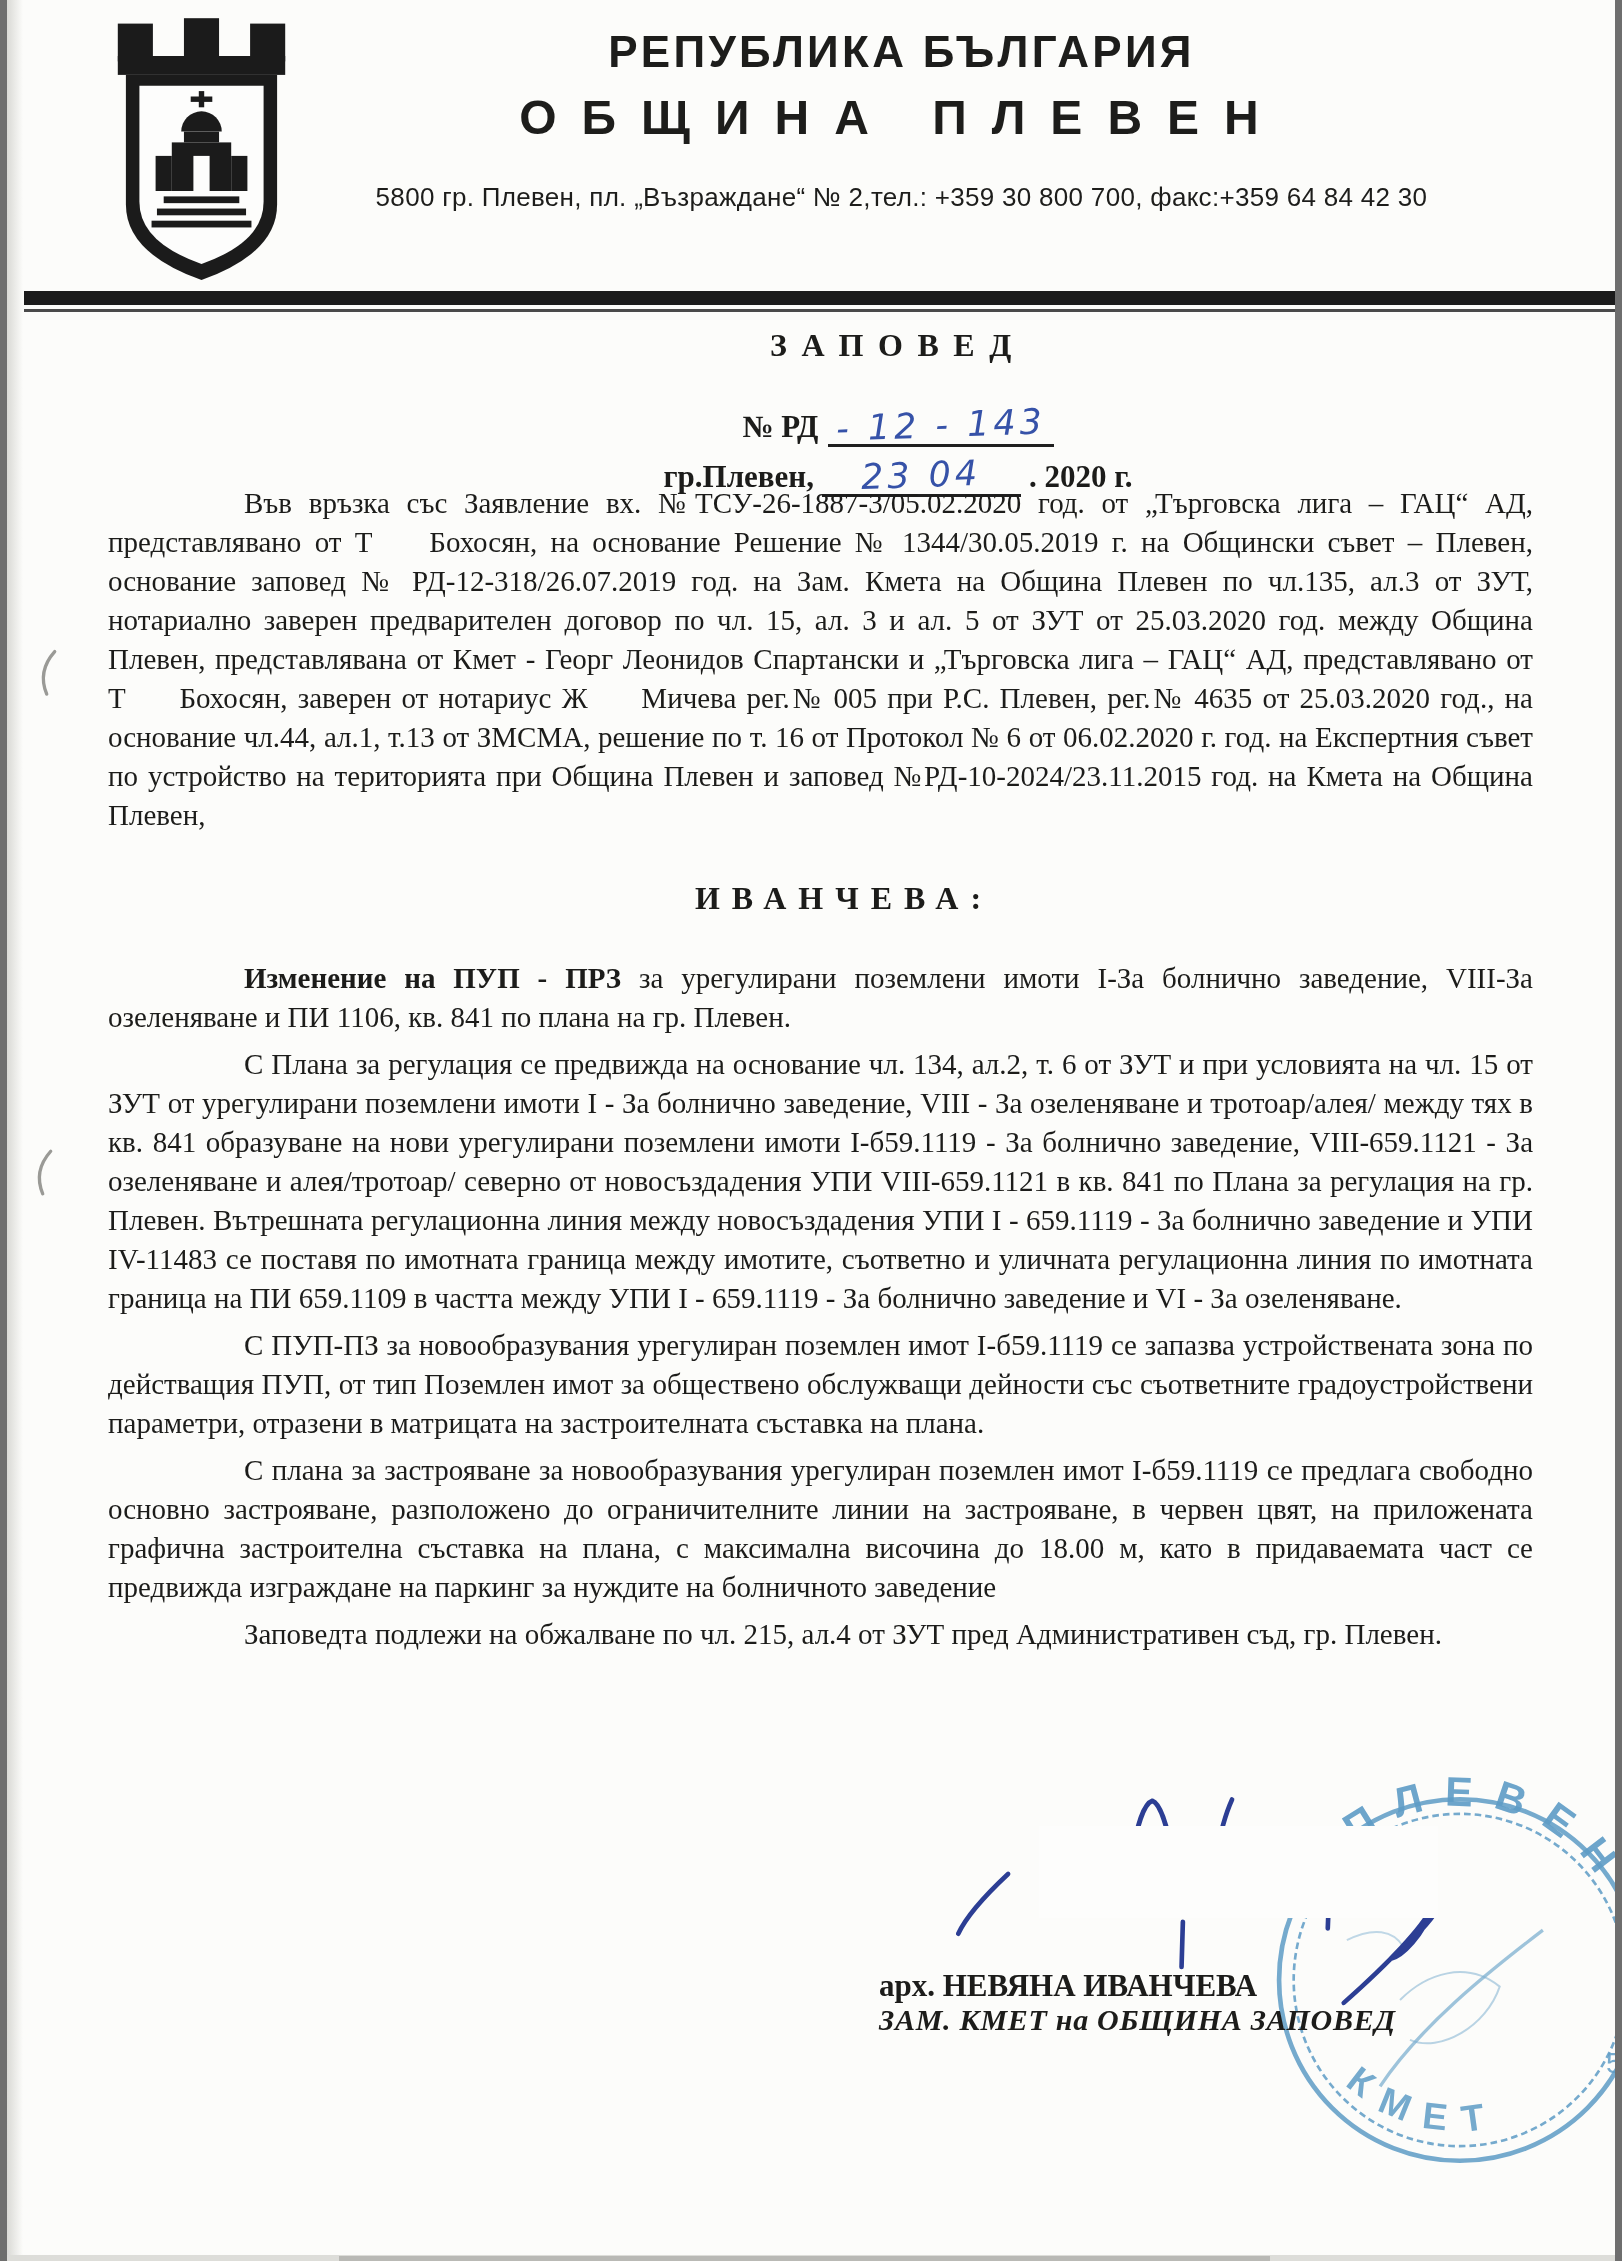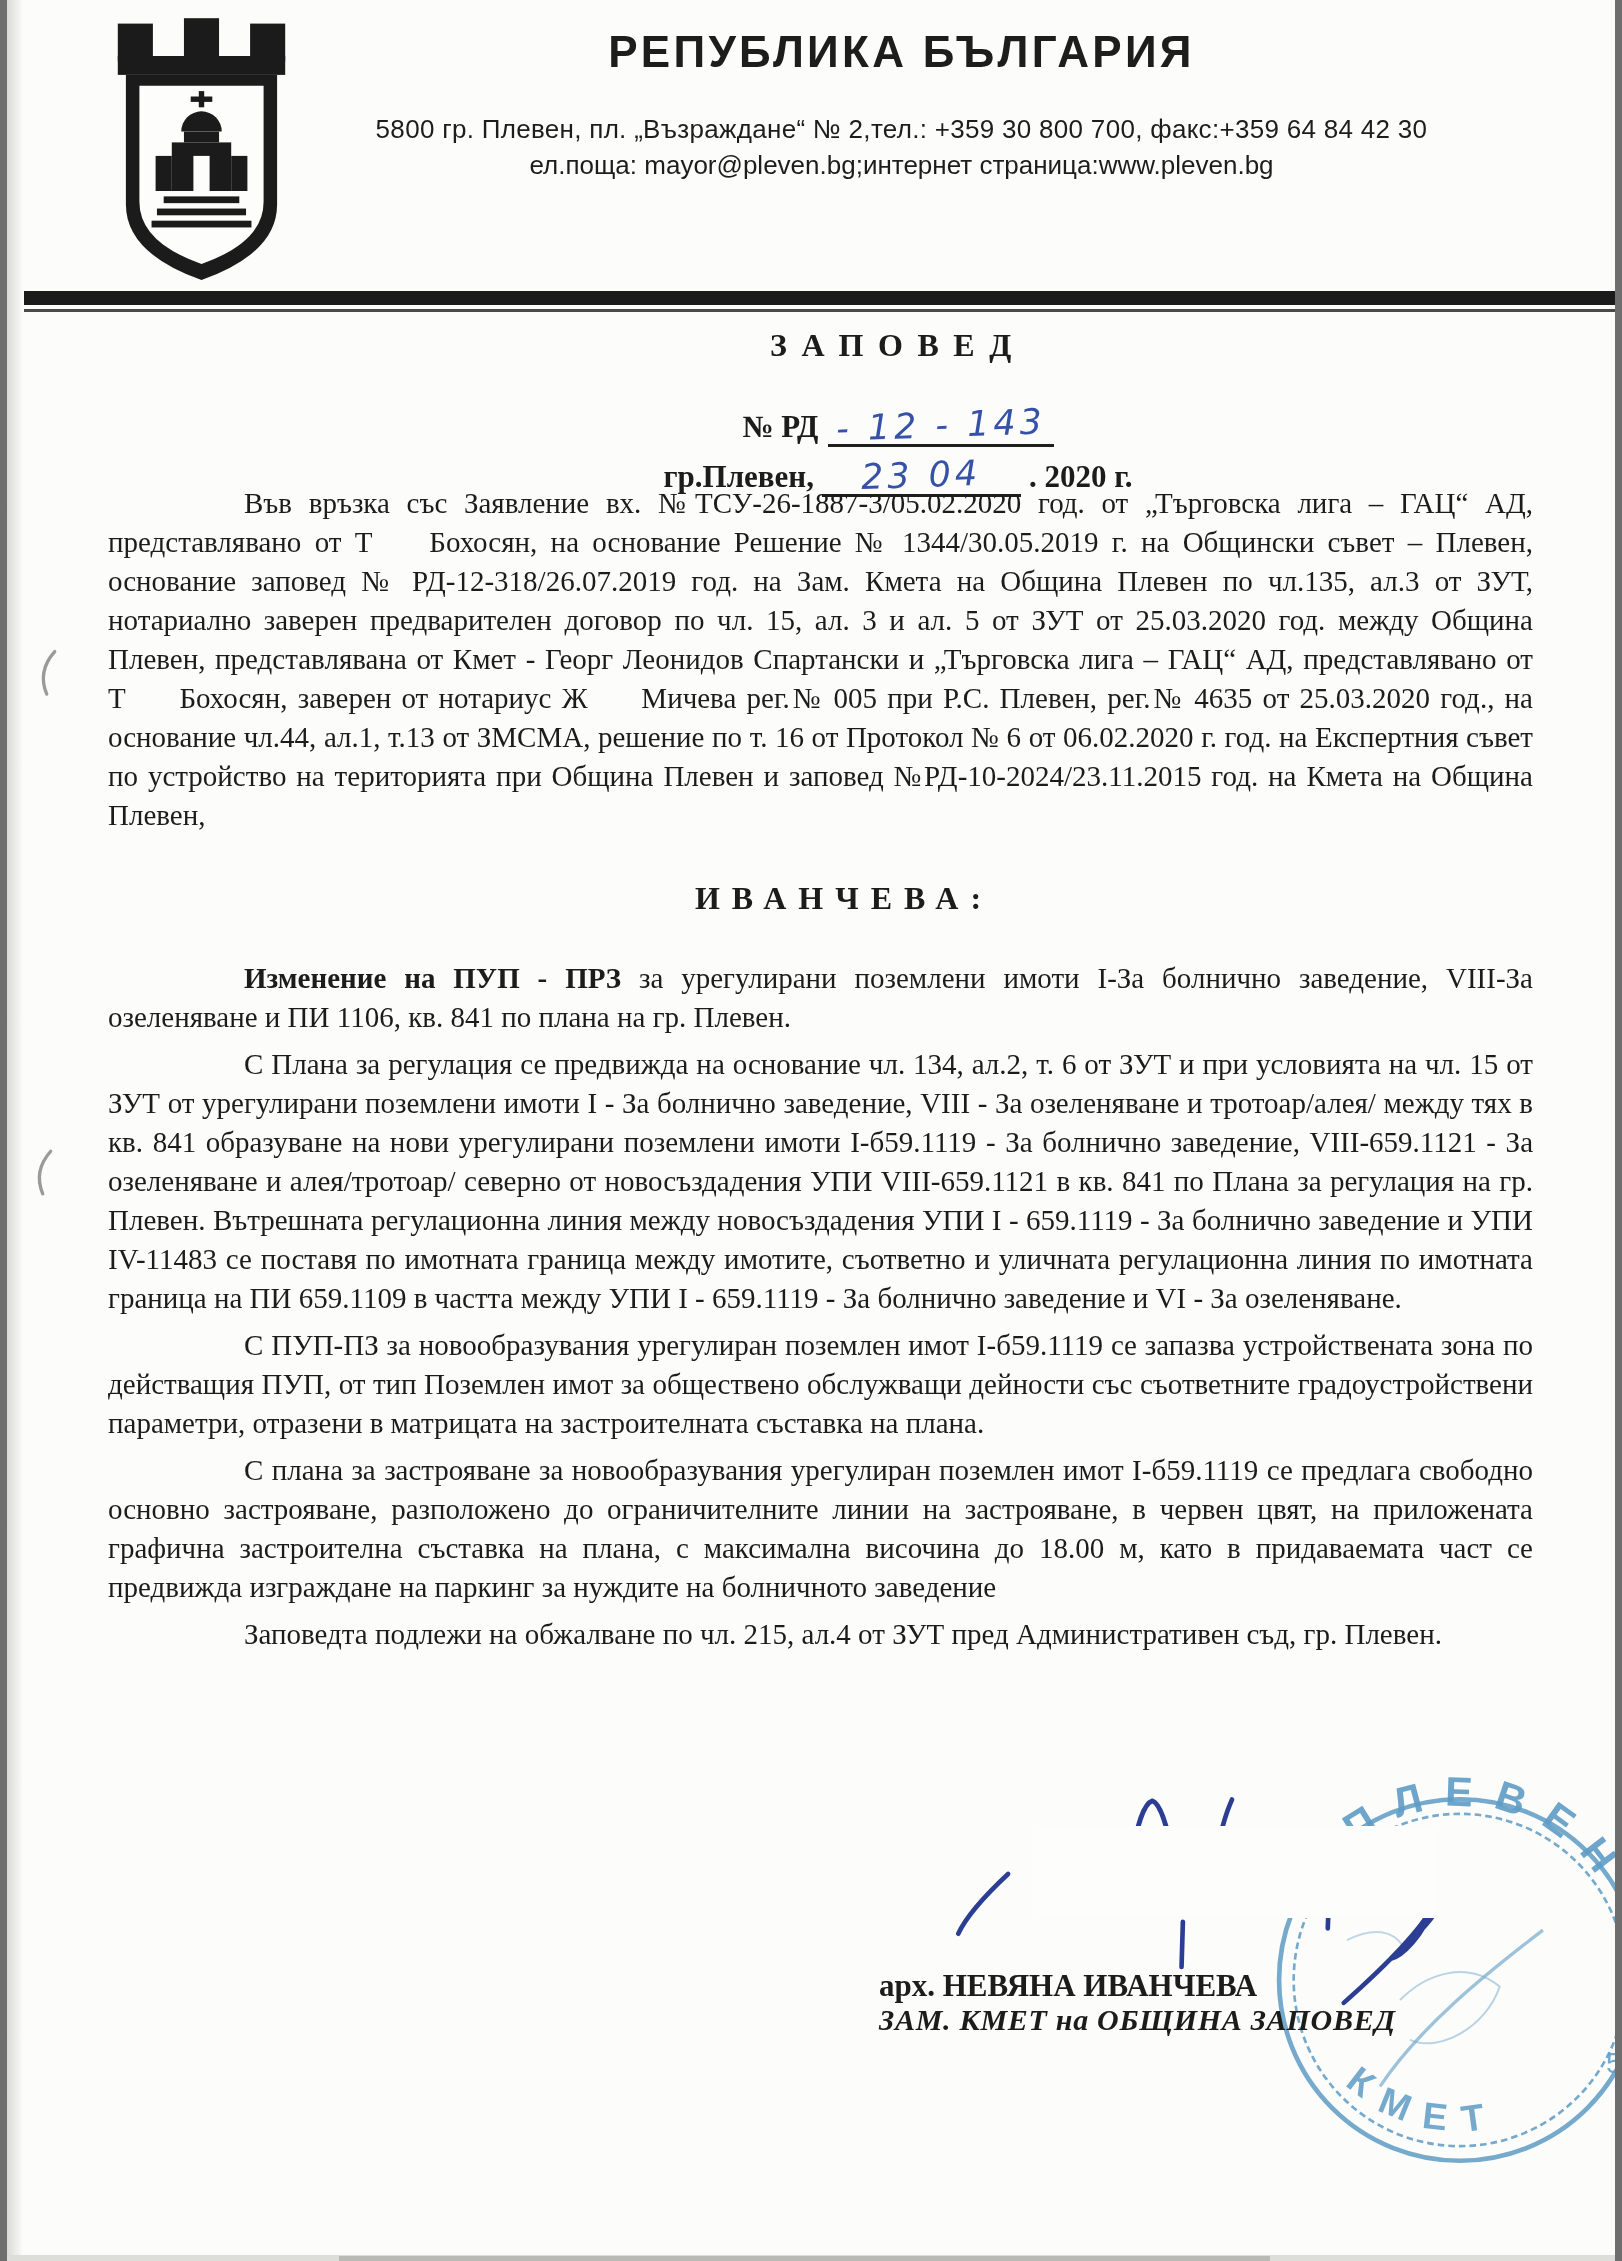--- a/index.html
+++ b/index.html
@@ -79,22 +79,22 @@
     <rect x="36" y="104" width="12" height="26" fill="#1b1b1b"></rect>
     <rect x="92" y="104" width="12" height="26" fill="#1b1b1b"></rect>
     <rect x="64" y="104" width="12" height="26" fill="#fdfdfc"></rect>
     <rect x="42" y="134" width="56" height="5" fill="#1b1b1b"></rect>
     <rect x="37" y="143" width="66" height="5" fill="#1b1b1b"></rect>
     <rect x="33" y="152" width="74" height="5" fill="#1b1b1b"></rect>
   </svg>
 
   <div class="header-text">
     <div class="republic">РЕПУБЛИКА БЪЛГАРИЯ</div>
+    <div class="municipality">ОБЩИНА ПЛЕВЕН</div>
     <div class="addr">5800 гр. Плевен, пл. „Възраждане“ № 2,тел.: +359 30 800 700, факс:+359 64 84 42 30</div>
-    <div class="mail">ел.поща: mayor@pleven.bg;интернет страница:www.pleven.bg</div>
   </div>
 
   <div class="rule-thick"></div>
   <div class="rule-thin"></div>
 
   <div class="order-head">
     <div class="order-title">ЗАПОВЕД</div>
     <div class="order-no">
       <span>№ РД</span><span class="u-line"><span class="hw">- 12 - 143</span></span>
     </div>

